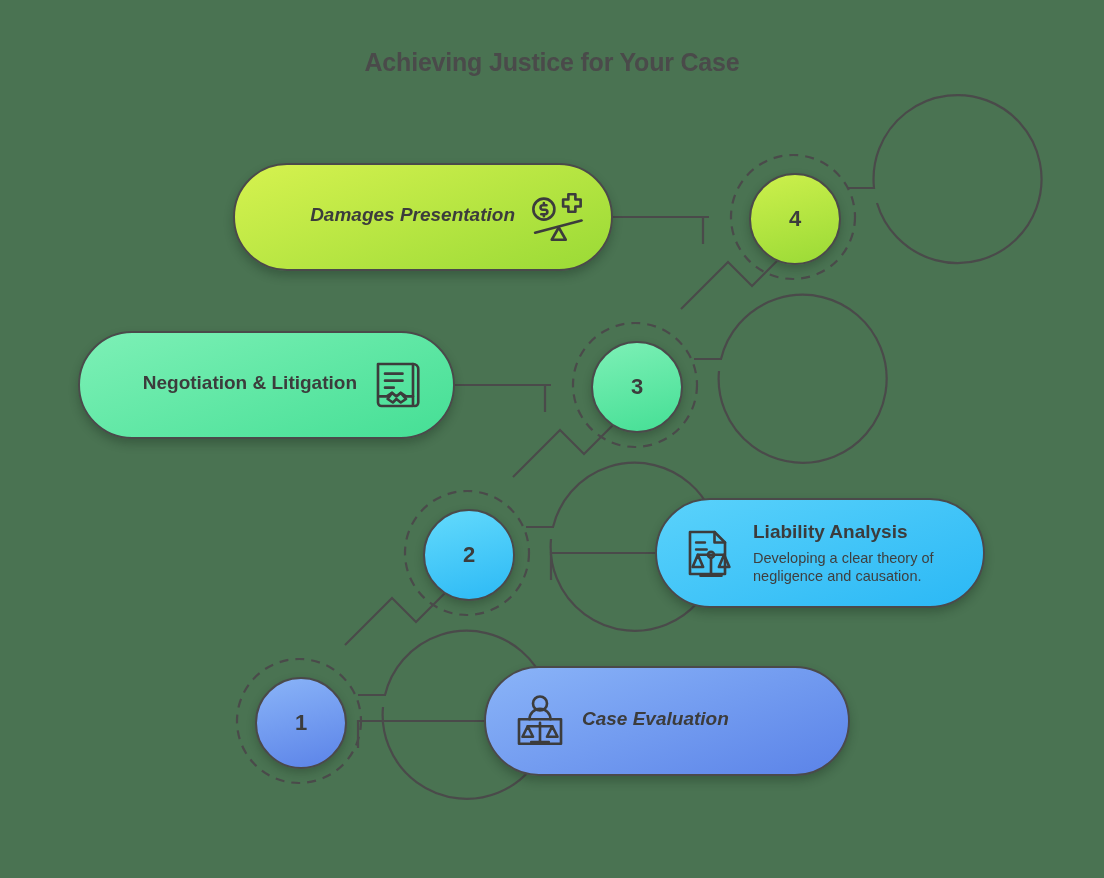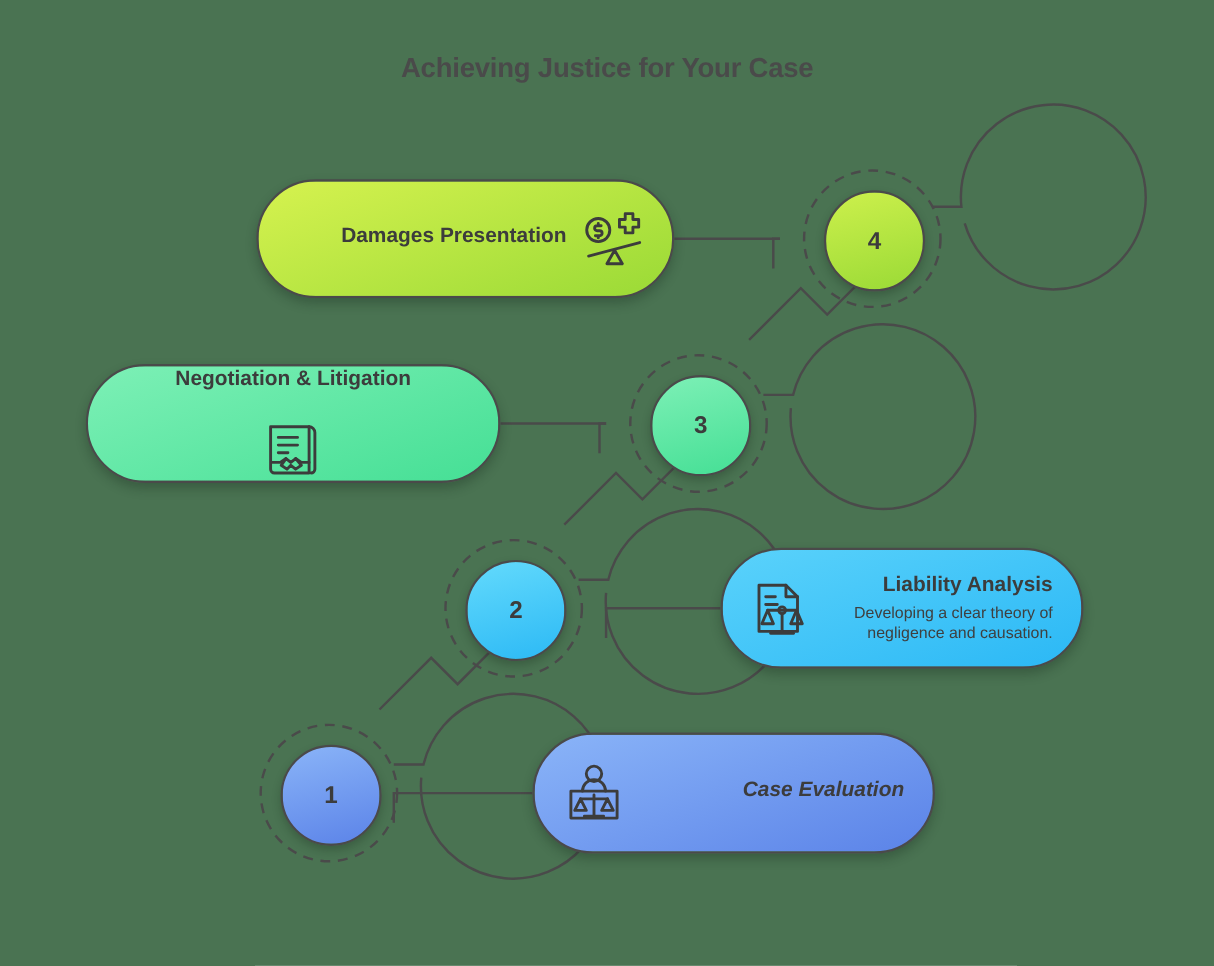--- a/index.html
+++ b/index.html
@@ -60,21 +60,21 @@
     color: #3c3c3c;
     line-height: 1.25;
     margin-bottom: 5px;
   }
   .card .c-desc {
     font-size: 14.5px;
     color: #3f3f3f;
     line-height: 1.28;
   }
   .card.align-right .txt { text-align: right; }
-  .card.align-left  .txt { text-align: right; }
+  .card.align-left  .txt { text-align: left; }
   .card .ico {
     flex: 0 0 auto;
     width: 56px;
     height: 56px;
     display: block;
   }
 
   
   .node {
     position: absolute;
@@ -116,35 +116,35 @@
       <path d="M 551 385 L 545 385 L 545 412"></path>
       <path d="M 709 217 L 703 217 L 703 244"></path>
       <path d="M 455 385 L 551 385"></path>
       <path d="M 613 217 L 709 217"></path>
     </g>
   </svg>
 
   <div class="page-title">Achieving Justice for Your Case</div>
 
   <div class="card align-right" style="left:233px; top:163px; width:380px; height:108px;
-              background:linear-gradient(160deg,#d6f24f 0%,#9ada36 100%);">
+              background:linear-gradient(160deg,#d6f24f 0%,#9ada36 100%);font-style:italic;">
     <div class="txt">
       <div class="c-title">Damages Presentation</div>
     </div>
     <svg class="ico" viewBox="0 0 64 64" fill="none" stroke="#3c3c3c" stroke-width="3" stroke-linecap="round" stroke-linejoin="round">
       <circle cx="17" cy="23" r="12"></circle>
       <path d="M20 18.5h-4.2a2.6 2.6 0 0 0 0 5.2h2.6a2.6 2.6 0 0 1 0 5.2H14M17 16.2v2.3M17 28.9v2.3"></path>
       <path d="M45 6h8v6h6v8h-6v6h-8v-6h-6v-8h6z"></path>
       <path d="M7 50 L60 36"></path>
       <path d="M26 58 L34 44 L42 58 Z"></path>
     </svg>
   </div>
 
   <div class="card align-right" style="left:78px; top:331px; width:377px; height:108px;
-              background:linear-gradient(160deg,#7df0b6 0%,#45df95 100%);flex-direction:column;">
+              background:linear-gradient(160deg,#7df0b6 0%,#45df95 100%);">
     <div class="txt">
       <div class="c-title">Negotiation &amp; Litigation</div>
     </div>
     <svg class="ico" viewBox="0 0 64 64" fill="none" stroke="#3c3c3c" stroke-width="3" stroke-linecap="round" stroke-linejoin="round">
       <path d="M8 8h40v48H12a4 4 0 0 1-4-4z"></path>
       <path d="M48 8a6 6 0 0 1 6 6v38a4 4 0 0 1-4 4"></path>
       <path d="M16 19h20M16 27h20M16 35h10"></path>
       <path d="M10 45h8l6-4 5 4 5-4 6 4h8"></path>
       <path d="M24 41l-5 7 6 4 4-4 5 4 6-4-6-7"></path>
     </svg>

